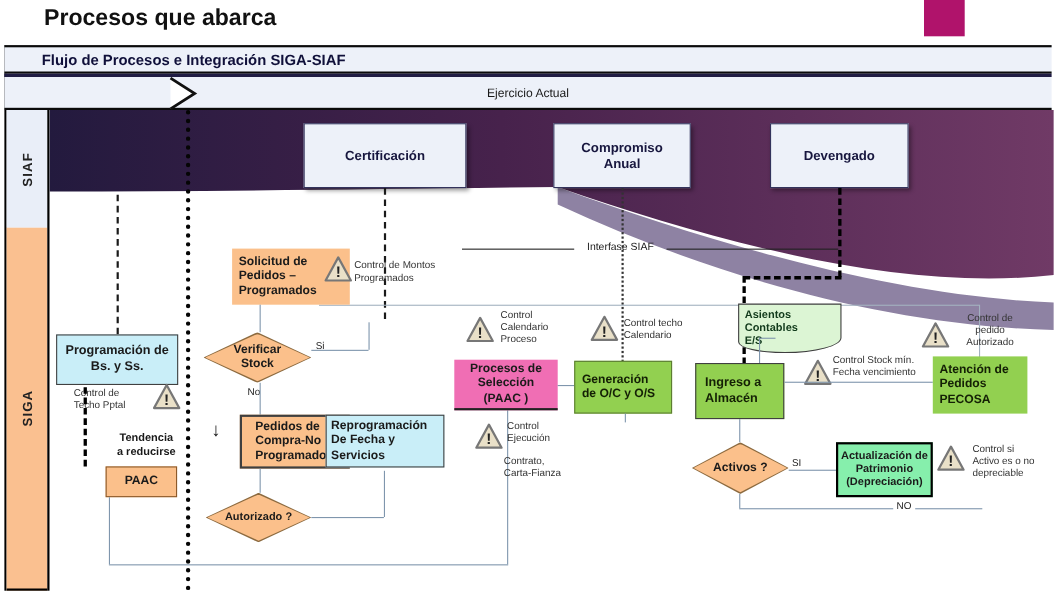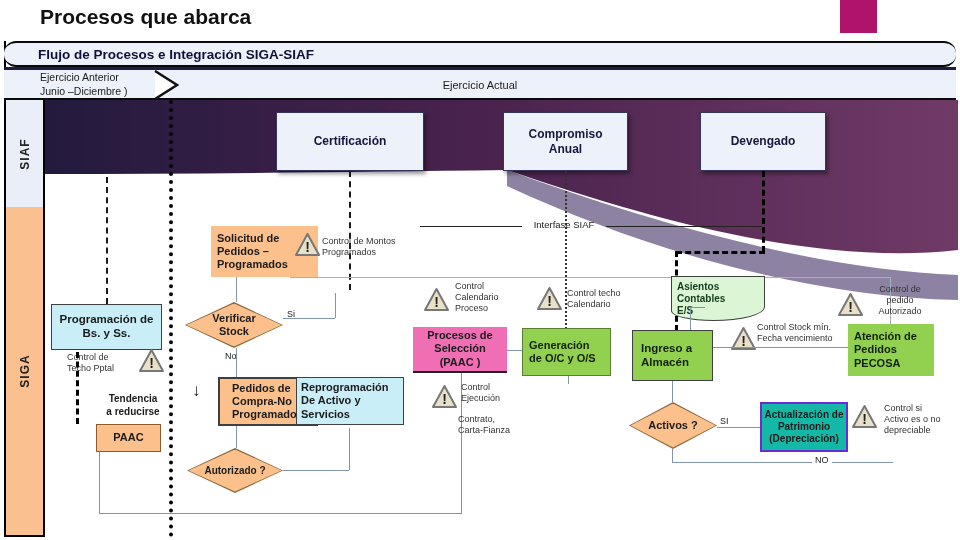--- a/index.html
+++ b/index.html
@@ -4,38 +4,38 @@
 <style>
   html,body{margin:0;padding:0;background:#fff;}
   #stage{position:relative;width:960px;height:540px;background:#fff;overflow:hidden;
          font-family:"Liberation Sans", sans-serif;color:#1a1a1a;}
   .abs{position:absolute;}
   .pre{white-space:pre-line;}
   
   #slide-title{font-size:21px;font-weight:bold;color:#111;}
   #accent-square{background:#b0136b;}
   #header-bar{background:#edf1f9;border-top:2px solid #0a0a0a;border-bottom:2px solid #0a0a0a;
-      display:flex;align-items:center;font-size:13.5px;font-weight:bold;color:#10103a;padding-left:34px;box-sizing:border-box;border-radius:12px;}
+      display:flex;align-items:center;font-size:13.5px;font-weight:bold;color:#10103a;padding-left:34px;box-sizing:border-box;}
   #nav-underline{background:#201c44;}
   #period-band{background:#edf1f9;border-bottom:2px solid #0a0a0a;box-sizing:border-box;}
   .period-label{font-size:10.5px;line-height:1.3;color:#1a1a1a;}
   .lane{display:flex;align-items:center;justify-content:center;}
   .lane span{transform:rotate(-90deg);font-size:12px;font-weight:600;letter-spacing:1px;color:#222;white-space:nowrap;}
   #rail-siaf{background:#e9eef8;}
   #rail-siga{background:#fac090;border-bottom:2px solid #000;box-sizing:border-box;}
   
   .pbox{display:flex;align-items:center;justify-content:center;text-align:center;
         font-weight:bold;font-size:11px;line-height:1.2;box-sizing:border-box;color:#1b1b1b;}
   .lav{background:#edf1f9;border:1px solid #33335c;color:#17163e;font-size:12px;
        box-shadow:2px 3px 4px rgba(0,0,0,.4);}
   .orange{background:#fbc08b;margin-left:28px;}
   .cyan{background:#c9eef8;border:1px solid #404040;}
   .pink{background:#f06eb4;border-bottom:2px solid #222;}
   .green{background:#92d050;color:#142005;}
-  .blue{background:#14b8a6;border:2px solid #6d28d9;}
+  .blue{background:#86efac;border:2px solid #000000;}
   .callout{background:#dcf5d4;border:1px solid #3f3f3f;color:#123b1c;
            border-bottom-left-radius:45% 10px;border-bottom-right-radius:55% 14px;}
   .left{justify-content:flex-start;text-align:left;}
   
   .hline{height:0;border-top:1px solid #7f96ad;}
   .vline{width:0;border-left:1px solid #7f96ad;}
   .hline.faint{border-color:#a3b2c0;} .vline.faint{border-color:#a3b2c0;}
   .hline.dark{border-top:1.5px solid #222;} 
   .vdash{width:0;border-left:2px dashed #1a1a1a;}
   .vdot{width:0;border-left:2px dotted #333;}
@@ -62,22 +62,20 @@
 
   <div id="slide-title" class="abs" style="left:40px;top:5px">Procesos que abarca</div>
   <div id="accent-square" class="abs" style="left:840px;top:0;width:37px;height:33px"></div>
 
   <div class="abs" style="left:4px;top:41px;height:496px;border-left:2px solid #000"></div>
   <div id="header-bar" class="abs" style="left:4px;top:41px;width:952px;height:26px">
     <span>Flujo de Procesos e Integración SIGA-SIAF</span>
   </div>
   <div id="nav-underline" class="abs" style="left:4px;top:67px;width:952px;height:3px"></div>
   <div id="period-band" class="abs" style="left:4px;top:70px;width:952px;height:30px"></div>
-  <div class="period-label pre abs" style="left:40px;top:71px">Ejercicio Anterior
-Junio –Diciembre )</div>
   <div class="abs" style="left:152px;top:70px">
     <svg width="28" height="30" viewBox="0 0 28 30">
         <path d="M3 1 L25 15 L3 29" fill="#fff" stroke="#111" stroke-width="2.5" stroke-linejoin="miter"></path>
       </svg>
   </div>
   <div class="period-label abs" style="left:420px;top:78px;width:120px;text-align:center;font-size:11px">Ejercicio Actual</div>
 
   <div id="rail-siaf" class="lane abs" style="left:6px;top:100px;width:37px;height:107px">
       <span>SIAF</span>
     </div>
@@ -161,21 +159,21 @@
   <div class="pbox orange abs" style="left:68px;top:424px;width:65px;height:28px;border:1px solid #8c5a2b">PAAC</div>
   <div class="vline abs" style="left:99px;top:452px;height:61px"></div>
   <div class="hline abs" style="left:99px;top:513px;width:363px"></div>
   <div class="vline abs" style="left:461px;top:373px;height:140px"></div>
 
   <div class="pbox orange left pre abs" style="left:190px;top:377px;width:100px;height:49px;border:2px solid #3f3f3f;padding-left:12px">Pedidos de
 Compra-No
 Programados</div>
   <div id="arrow-down" class="abs" style="left:192px;top:381px">↓</div>
   <div class="pbox cyan left pre abs" style="left:296px;top:377px;width:108px;height:48px;padding-left:4px">Reprogramación
-De Activo y
+De Fecha y
 Servicios</div>
 
   <div class="vline abs" style="left:236px;top:426px;height:22px"></div>
   <div class="diamond abs" style="left:187px;top:448px;width:96px;height:45px">
     <div class="dfill"></div>
     <div class="dtext pre" style="font-size:10px">Autorizado ?</div>
   </div>
   <div class="hline abs" style="left:283px;top:470px;width:66px"></div>
   <div class="vline abs" style="left:349px;top:428px;height:42px"></div>
 

